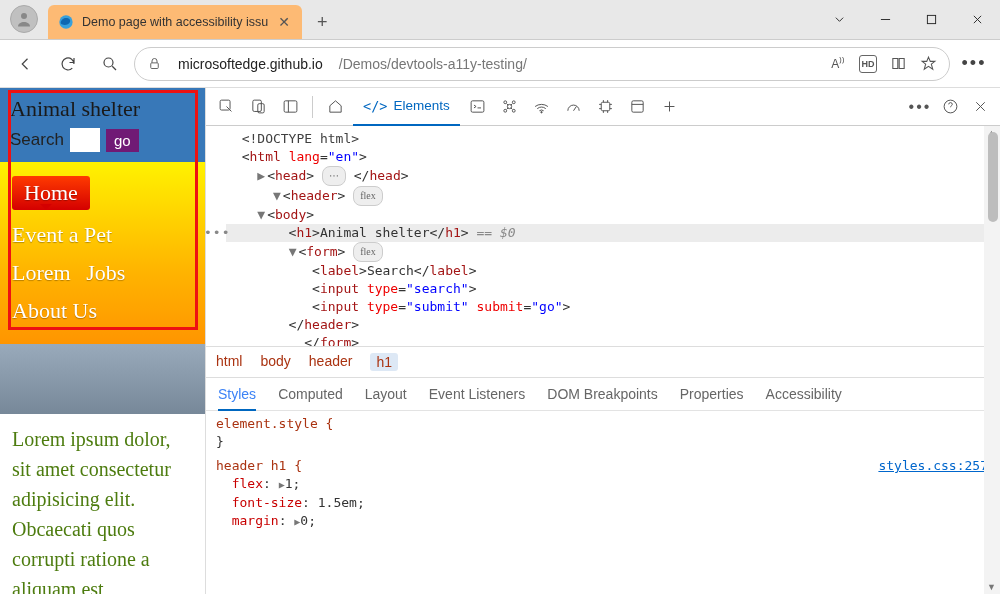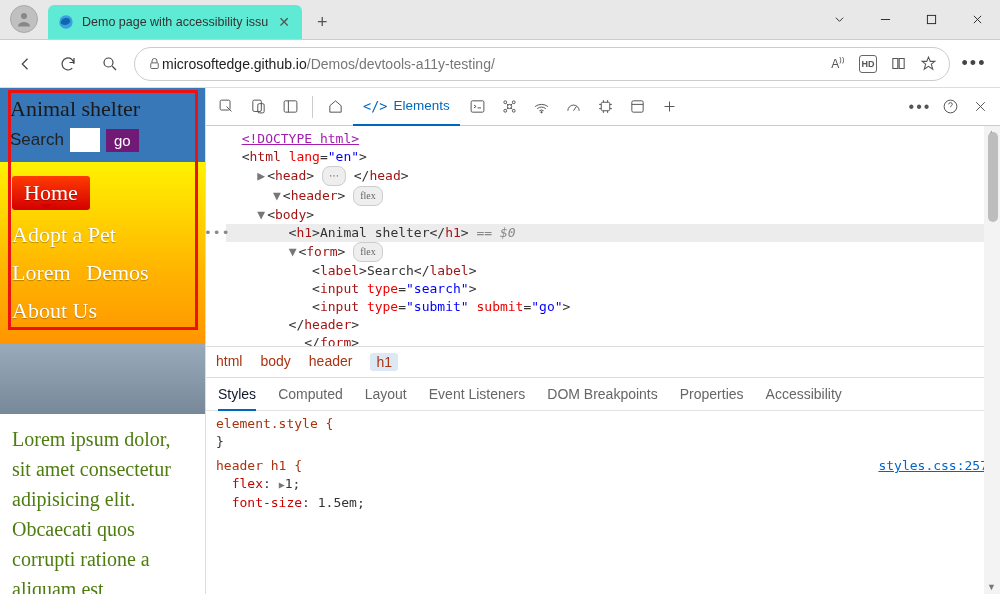--- a/index.html
+++ b/index.html
@@ -2,33 +2,33 @@
 <html><head>
 <meta charset="utf-8">
 <style>
 * { box-sizing: border-box; margin: 0; padding: 0; }
 body { font-family: "Segoe UI", Arial, sans-serif; font-size: 13px; background: #fff; width: 1000px; height: 594px; overflow: hidden; position: relative; }
 
 
 .titlebar { height: 40px; background: #e8e8e8; display: flex; align-items: flex-end; border-bottom: 1px solid #ccc; }
 .profile-icon { width: 28px; height: 28px; background: #c0c0c0; border-radius: 50%; margin: 0 10px 6px 10px; border: 1px solid #aaa; display:flex;align-items:center;justify-content:center;}
 .profile-icon svg{width:18px;height:18px;fill:#888;}
-.tab { background: #5eead4; height: 34px; border-radius: 6px 6px 0 0; display: flex; align-items: center; padding: 0 10px; gap: 8px; min-width: 250px; margin-bottom: 0; }
+.tab { background: #fdba74; height: 34px; border-radius: 6px 6px 0 0; display: flex; align-items: center; padding: 0 10px; gap: 8px; min-width: 250px; margin-bottom: 0; }
 .tab .edge-icon { width: 16px; height: 16px; }
 .tab-title { font-size: 12.5px; color: #333; white-space: nowrap; overflow: hidden; text-overflow: ellipsis; flex: 1; }
 .tab-close { width: 16px; height: 16px; display: flex; align-items: center; justify-content: center; color: #555; font-size: 14px; }
 .newtab { width: 28px; height: 28px; display: flex; align-items: center; justify-content: center; color: #555; margin: 0 4px 3px 6px; font-size: 18px; }
 .win-controls { margin-left: auto; display: flex; height: 40px; }
 .win-btn { width: 46px; display: flex; align-items: center; justify-content: center; color: #222; }
 .win-btn svg { width: 11px; height: 11px; stroke: #222; stroke-width: 1; fill: none; }
 
 .toolbar { height: 48px; background: #fff; border-bottom: 1px solid #ddd; display: flex; align-items: center; padding: 0 8px; gap: 6px; }
 .tb-btn { width: 36px; height: 36px; display: flex; align-items: center; justify-content: center; color: #444; border-radius: 4px; }
 .tb-btn svg { width: 18px; height: 18px; stroke: #444; stroke-width: 1.6; fill: none; }
-.addr { flex: 1; height: 34px; border: 1px solid #ccc; border-radius: 17px; display: flex; align-items: center; padding: 0 12px; gap: 0; color: #555; font-size: 14px; background: #fff; }
+.addr { flex: 1; height: 34px; border: 1px solid #ccc; border-radius: 17px; display: flex; align-items: center; padding: 0 12px; gap: 16px; color: #555; font-size: 14px; background: #fff; }
 .addr .url-host { color: #222; }
 .addr .url-path { color: #777; }
 .addr-right { margin-left: auto; display: flex; gap: 12px; align-items: center; color: #555; }
 .addr-right .ic { width: 18px; height: 18px; display:flex;align-items:center;justify-content:center;font-size:12px;}
 
 
 .content { display: flex; height: calc(594px - 40px - 48px); }
 
 
 .page { width: 206px; background: #fff; border-right: 1px solid #ddd; position: relative; overflow: hidden; }
@@ -54,35 +54,35 @@
 .dt-sep { width: 1px; height: 22px; background: #ccc; margin: 0 4px; }
 .dt-tab { padding: 0 10px; height: 38px; display: flex; align-items: center; gap: 6px; color: #555; font-size: 13.5px; border-bottom: 2px solid transparent; }
 .dt-tab.active { color: #0067c0; border-bottom-color: #0067c0; }
 .dt-right { margin-left: auto; display: flex; gap: 2px; }
 
 .dom { flex: 0 0 220px; overflow: auto; font-family: Consolas, monospace; font-size: 13px; line-height: 18px; padding: 4px 0 4px 20px; color: #333; position: relative; }
 .dom .line { white-space: pre; }
 .dom .t { color: #a31515; }
 .dom .a { color: #e00; }
 .dom .v { color: #00f; }
-.dom .c { color: #a21caf; text-decoration: underline; }
+.dom .c { color: #404040; }
 .dom .sel { background: #ececec; display: block; }
 .dom .eq0 { color: #888; font-style: italic; }
 .dom .badge { display: inline-block; background: #eee; border: 1px solid #ccc; border-radius: 8px; font-size: 10px; padding: 0 6px; color: #666; font-family: "Segoe UI"; vertical-align: middle; }
 .dom .tw { color: #777; margin-right: 2px; }
 .dom .dots3 { position: absolute; left: -2px; color: #888; font-size: 13px; letter-spacing: 1px; }
 .dom-scroll { position: absolute; right: 0; top: 38px; width: 16px; bottom: 0; background: #f3f3f3; }
 .dom-scroll .thumb { position: absolute; top: 6px; right: 2px; width: 10px; height: 90px; background: #bdbdbd; border-radius: 5px; }
 .dom-scroll .arr { position: absolute; left: 3px; font-size: 9px; color: #777; }
 
 .crumbs { border-top: 1px solid #ddd; border-bottom: 1px solid #ddd; padding: 6px 10px; font-size: 14px; color: #a31; display: flex; gap: 18px; }
 .crumbs span.active { background: #dde8f5; color: #a31; padding: 1px 6px; border-radius: 3px; }
 
 .styles-tabs { display: flex; gap: 22px; padding: 8px 12px; border-bottom: 1px solid #e3e3e3; font-size: 14px; color: #666; }
-.styles-tabs .active { color: #0f172a; border-bottom: 2px solid #0067c0; padding-bottom: 6px; margin-bottom: -9px; }
+.styles-tabs .active { color: #3b82f6; border-bottom: 2px solid #0067c0; padding-bottom: 6px; margin-bottom: -9px; }
 
 .filter-row { display: flex; align-items: center; gap: 10px; padding: 6px 10px; border-bottom: 1px solid #eee; font-size: 13px; color: #555; }
 .filter-row input { width: 130px; height: 24px; border: 1px solid #bbb; border-radius: 3px; padding: 0 6px; font-size: 12.5px; color: #888; }
 .filter-row .ic { width: 20px; height: 20px; display:flex;align-items:center;justify-content:center;}
 
 .styles-body { flex: 1; font-family: Consolas, monospace; font-size: 13px; line-height: 18px; padding: 4px 10px; color: #333; position: relative; }
 .styles-body .sel2 { color: #a31; }
 .styles-body .prop { color: #c80000; }
 .styles-body .val { color: #333; }
 .styles-body .link { position: absolute; right: 12px; color: #06c; text-decoration: underline; font-family: Consolas, monospace; }
@@ -180,23 +180,23 @@
     <div class="page-header">
       <h1>Animal shelter</h1>
       <div class="search-row">
         <label>Search</label>
         <input type="search" style="">
         <button class="go">go</button>
       </div>
     </div>
     <div class="nav">
       <a class="home">Home</a><br>
-      <a>Adopt a Pet</a><br>
+      <a>Event a Pet</a><br>
       <a>Lorem</a>
-      <a>Demos</a><br>
+      <a>Jobs</a><br>
       <a>About Us</a>
     </div>
     <div class="catimg"></div>
     <div class="lorem">Lorem ipsum dolor, sit amet consectetur adipisicing elit. Obcaecati quos corrupti ratione a aliquam est</div>
   </div>
 
   <div class="devtools">
     <div class="dt-tabs">
       <div class="dt-ic">
           <svg viewBox="0 0 24 24">
@@ -319,20 +319,21 @@
       <span>Accessibility</span>
     </div>
 
 
     <div class="styles-body">
 <div><span class="sel2">element.style {</span></div>
 <div><span>}</span></div>
 <div style="margin-top:6px;"><span class="sel2">header h1 {</span><a class="link">styles.css:257</a></div>
 <div>&nbsp;&nbsp;<span class="prop">flex</span>: <span class="tri">▶</span><span class="val">1</span>;</div>
 <div>&nbsp;&nbsp;<span class="prop">font-size</span>: <span class="val">1.5em</span>;</div>
+<div>&nbsp;&nbsp;<span class="prop">margin</span>: <span class="tri">▶</span><span class="val">0</span>;</div>
     </div>
 
     <div class="dom-scroll">
       <div class="arr" style="top:2px;">▲</div>
       <div class="thumb"></div>
       <div class="arr" style="bottom:2px;">▼</div>
     </div>
   </div>
 </div>
 

